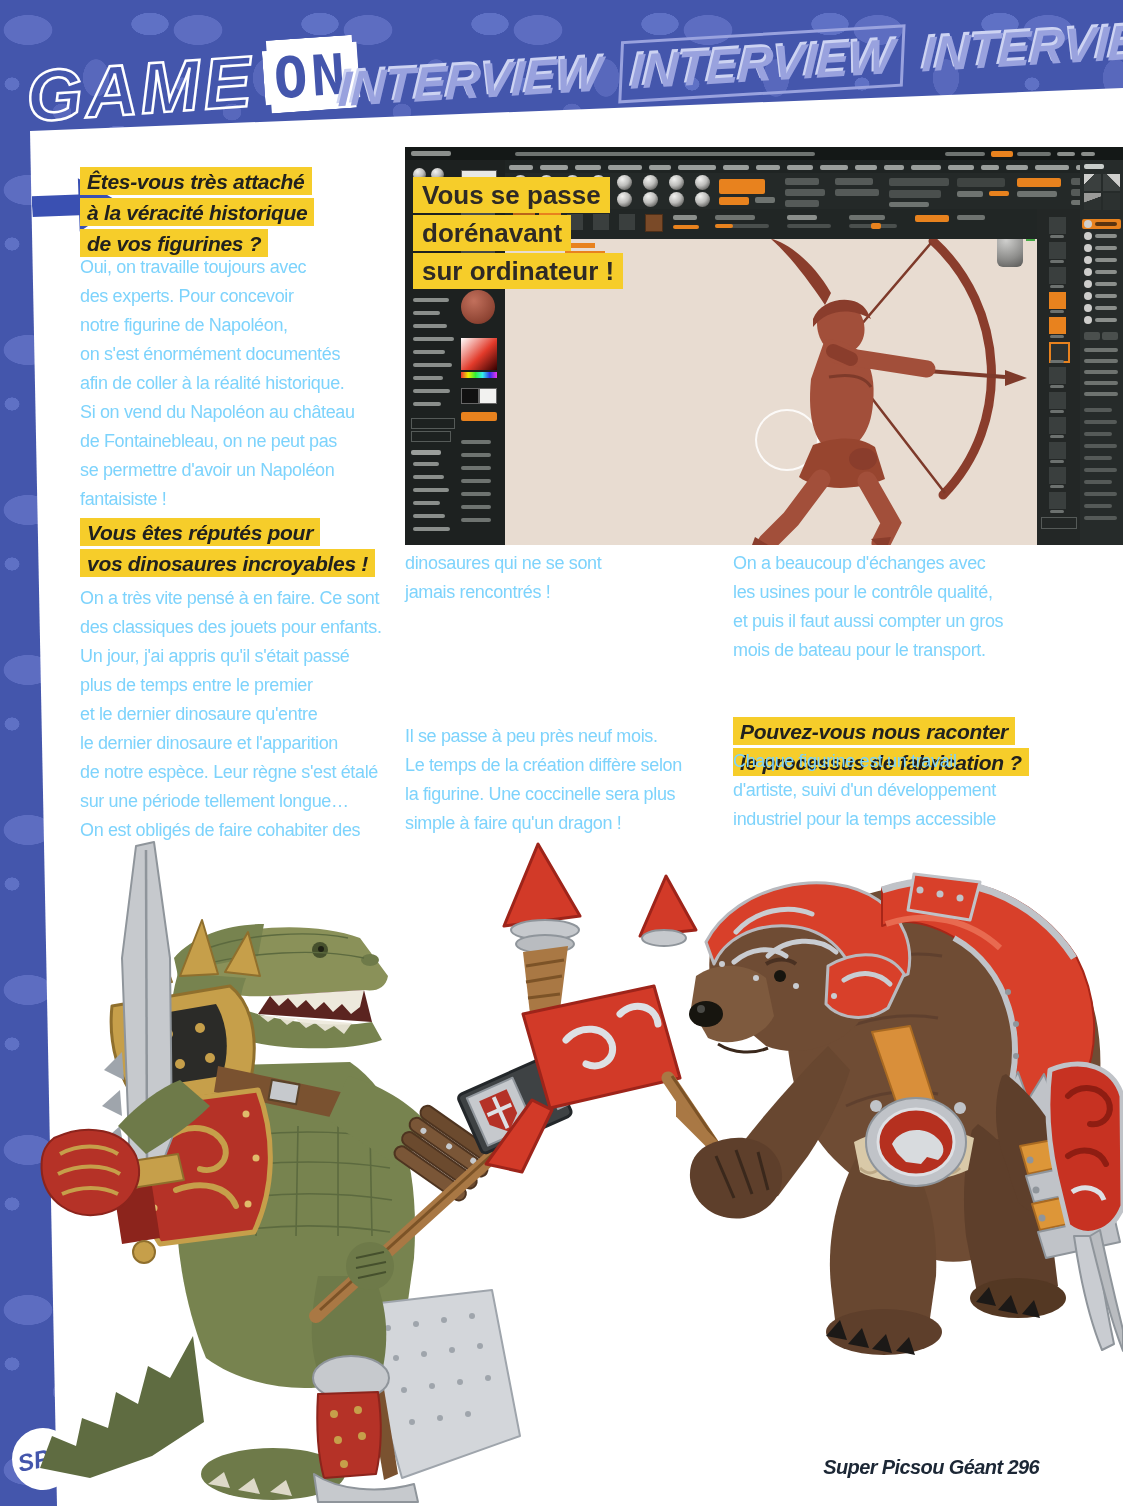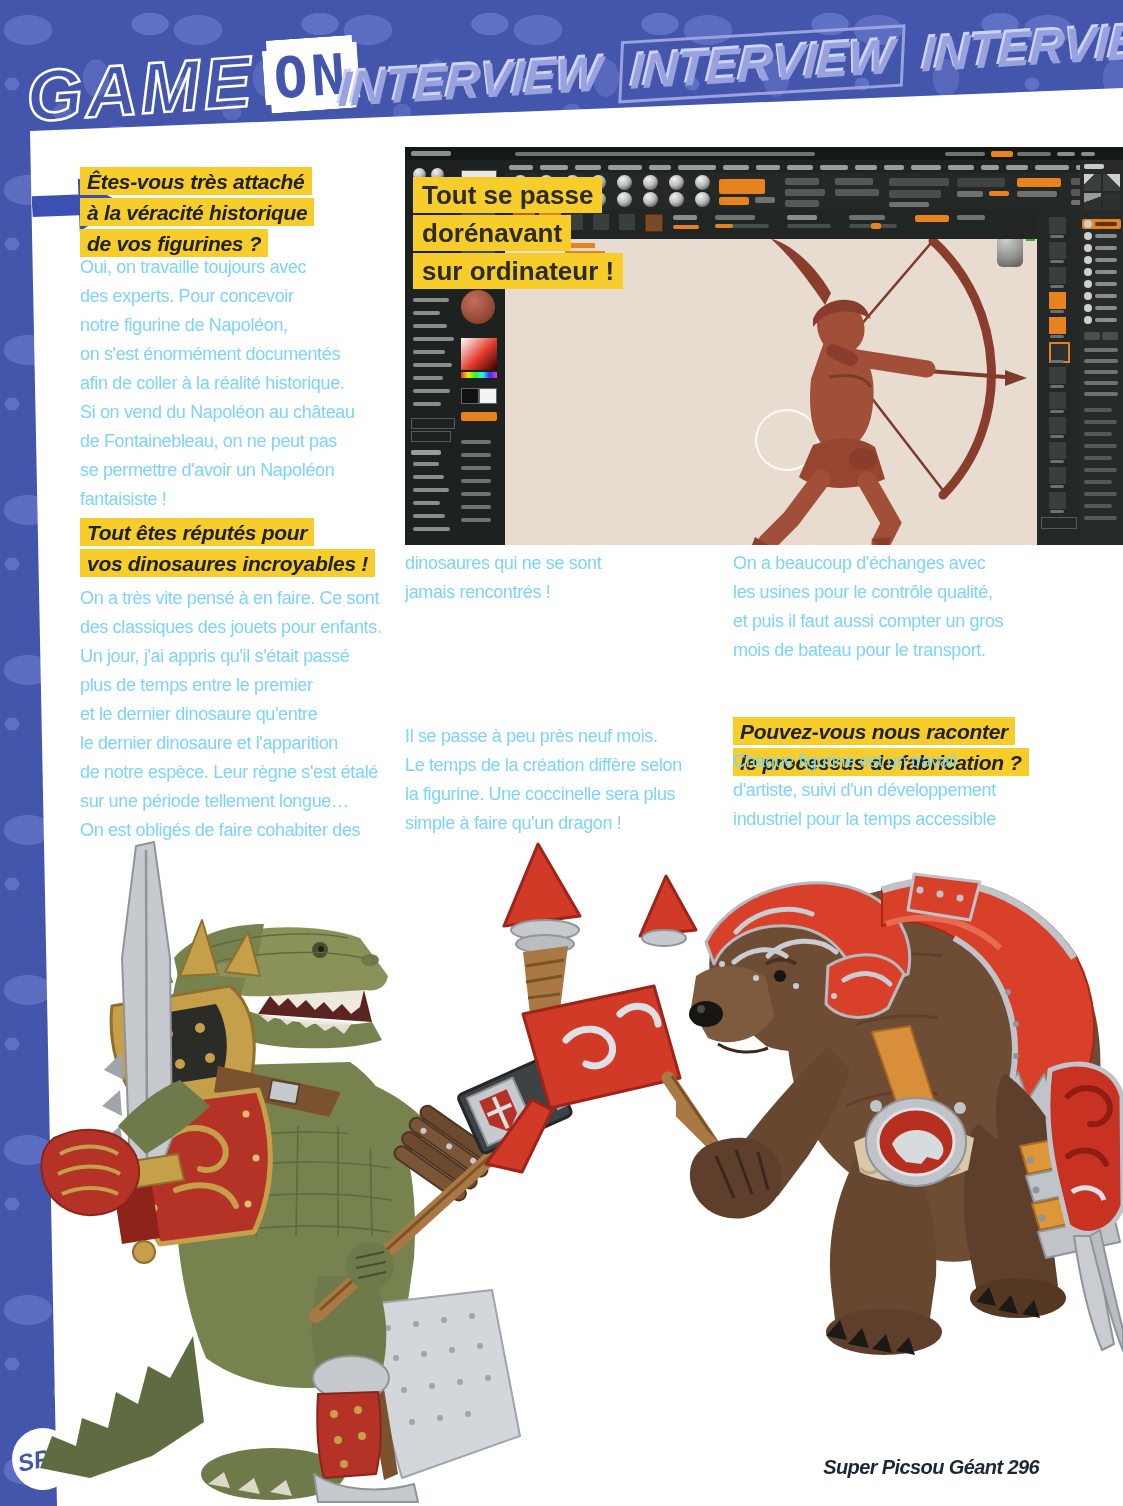--- a/index.html
+++ b/index.html
@@ -90,21 +90,21 @@
   <div class="ablock body-text" style="left:80px;top:253px;">Oui, on travaille toujours avec
 des experts. Pour concevoir
 notre figurine de Napoléon,
 on s'est énormément documentés
 afin de coller à la réalité historique.
 Si on vend du Napoléon au château
 de Fontainebleau, on ne peut pas
 se permettre d'avoir un Napoléon
 fantaisiste !</div>
   <div class="qblock" style="left:80px;top:517px;">
-    <span class="hl">Tout êtes réputés pour
+    <span class="hl">Vous êtes réputés pour
 vos dinosaures incroyables !</span>
   </div>
   <div class="ablock body-text" style="left:80px;top:584px;">On a très vite pensé à en faire. Ce sont
 des classiques des jouets pour enfants.
 Un jour, j'ai appris qu'il s'était passé
 plus de temps entre le premier
 et le dernier dinosaure qu'entre
 le dernier dinosaure et l'apparition
 de notre espèce. Leur règne s'est étalé
 sur une période tellement longue…
@@ -373,21 +373,21 @@
         <div class="dec" style="left: 344px; top: 15px; width: 48px; height: 4px; background: rgb(74, 79, 77); border-radius: 2px;"></div>
         <div class="dec" style="left: 366px; top: 14px; width: 10px; height: 6px; background: rgb(232, 130, 30); border-radius: 2px;"></div>
         <div class="dec" style="left: 410px; top: 6px; width: 34px; height: 7px; background: rgb(232, 130, 30); border-radius: 2px;"></div>
         <div class="dec" style="left: 452px; top: 6px; width: 28px; height: 5px; background: rgb(110, 115, 112); border-radius: 2px;"></div>
       </div>
       <div class="dec" style="left: 104px; top: 96px; width: 86px; height: 5px; background: rgb(232, 130, 30);"></div>
       <div class="dec" style="left: 160px; top: 104px; width: 40px; height: 4px; background: rgb(232, 130, 30);"></div>
     </div>
 
   <div class="zb-caption">
-    <span class="hl2">Tout se passe
+    <span class="hl2">Vous se passe
 dorénavant
 sur ordinateur !</span>
   </div>
 
   <svg class="figsvg" style="left:18px;top:838px;" width="700" height="668" viewBox="0 0 700 668">
     <g stroke-linejoin="round">
 
       <path d="M175 498 L152 540 L130 528 L120 566 L98 554 L90 590 L64 580 L58 608 L34 598 L22 630 L72 640 L134 618 L186 584 Z" fill="#5F6C41"></path>
 
       <ellipse cx="255" cy="636" rx="72" ry="26" fill="#6E7A49"></ellipse>

